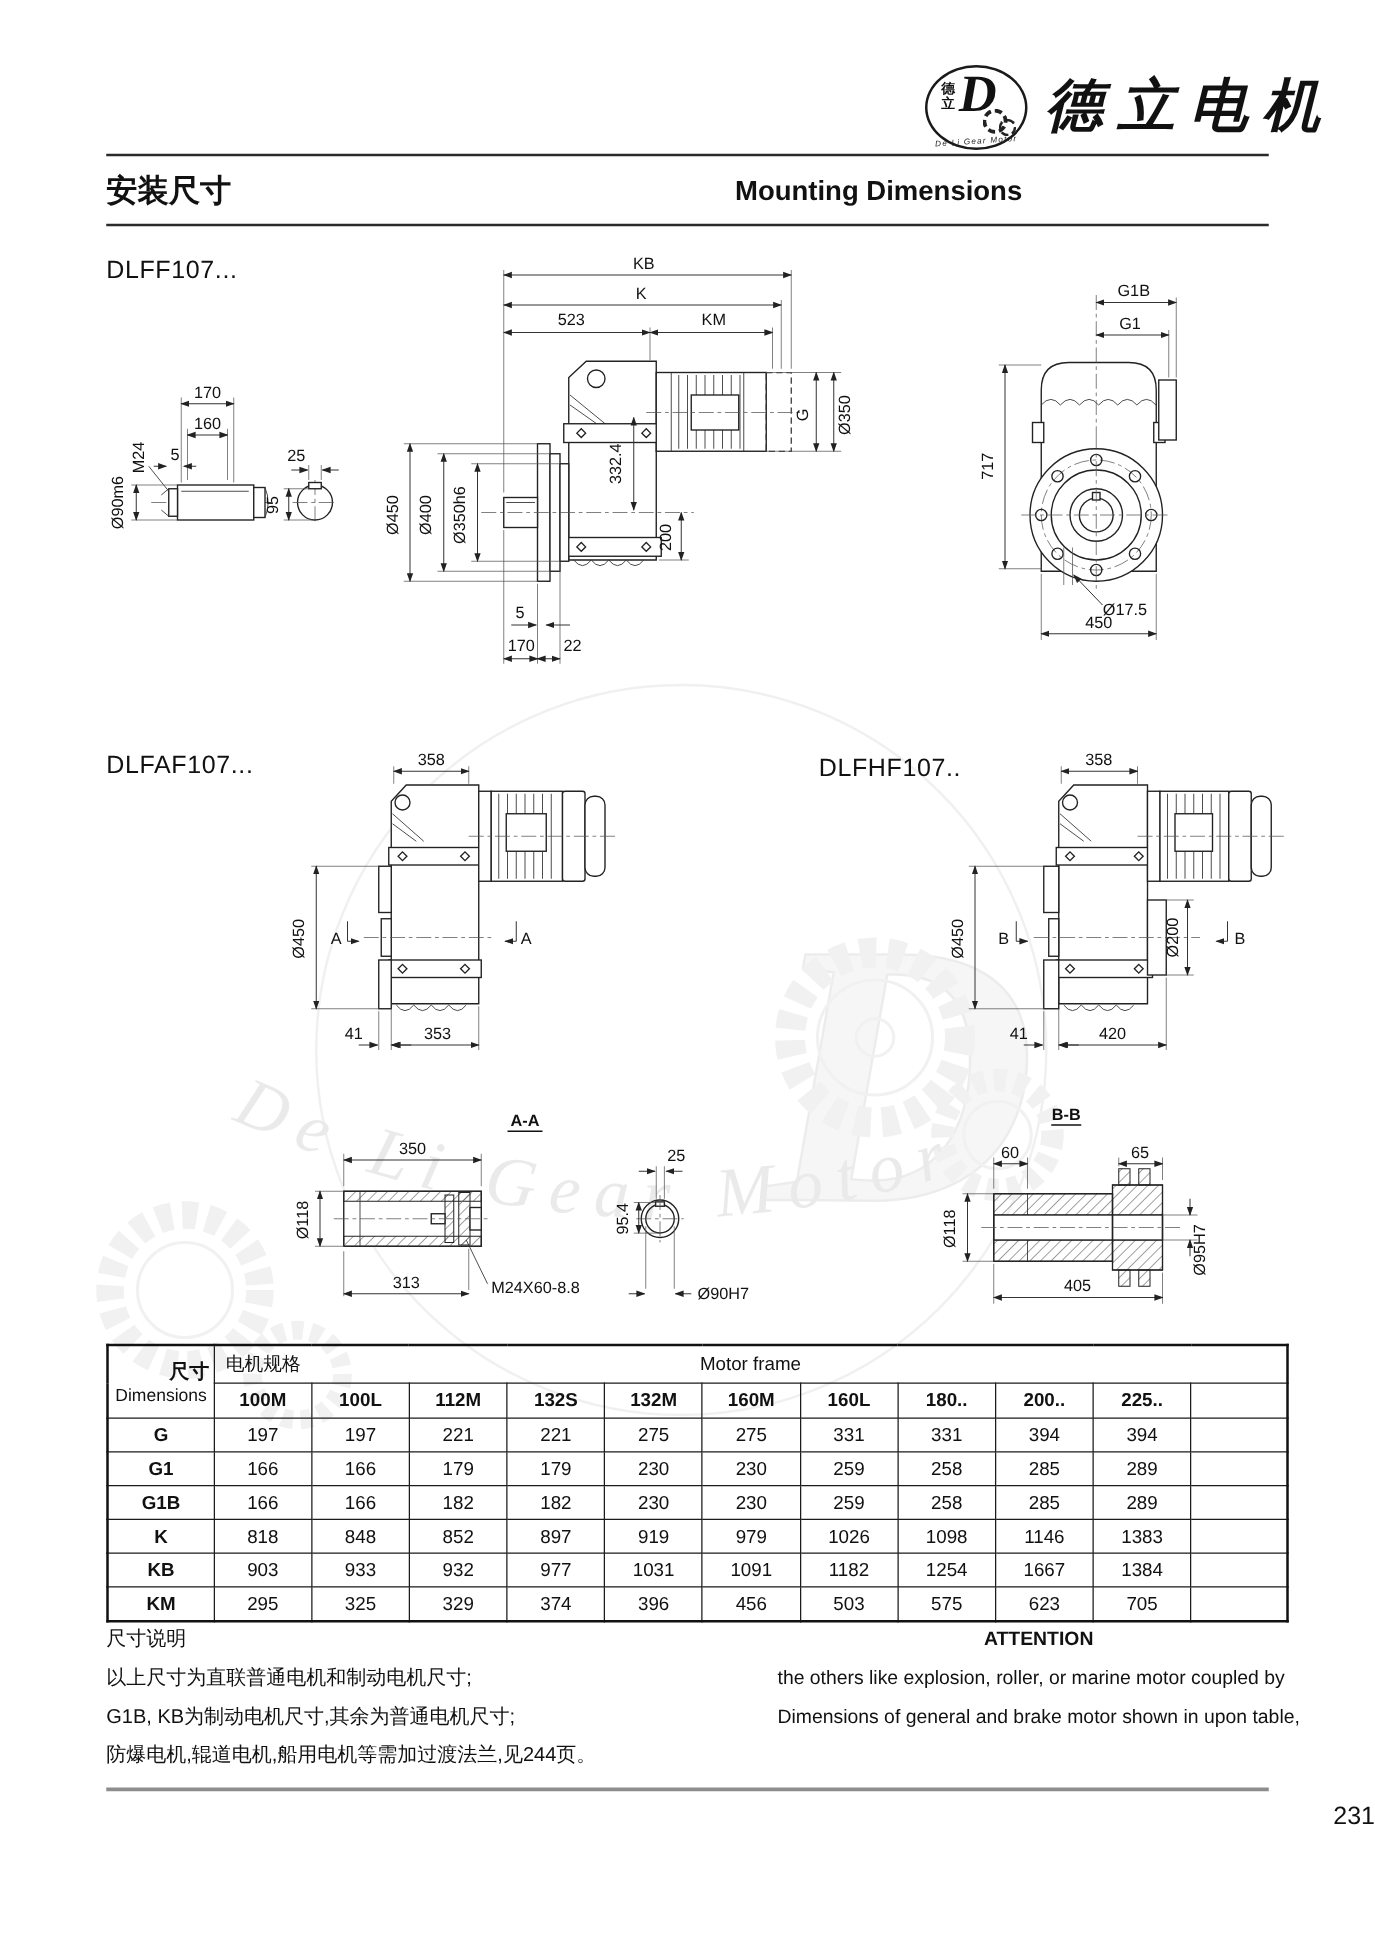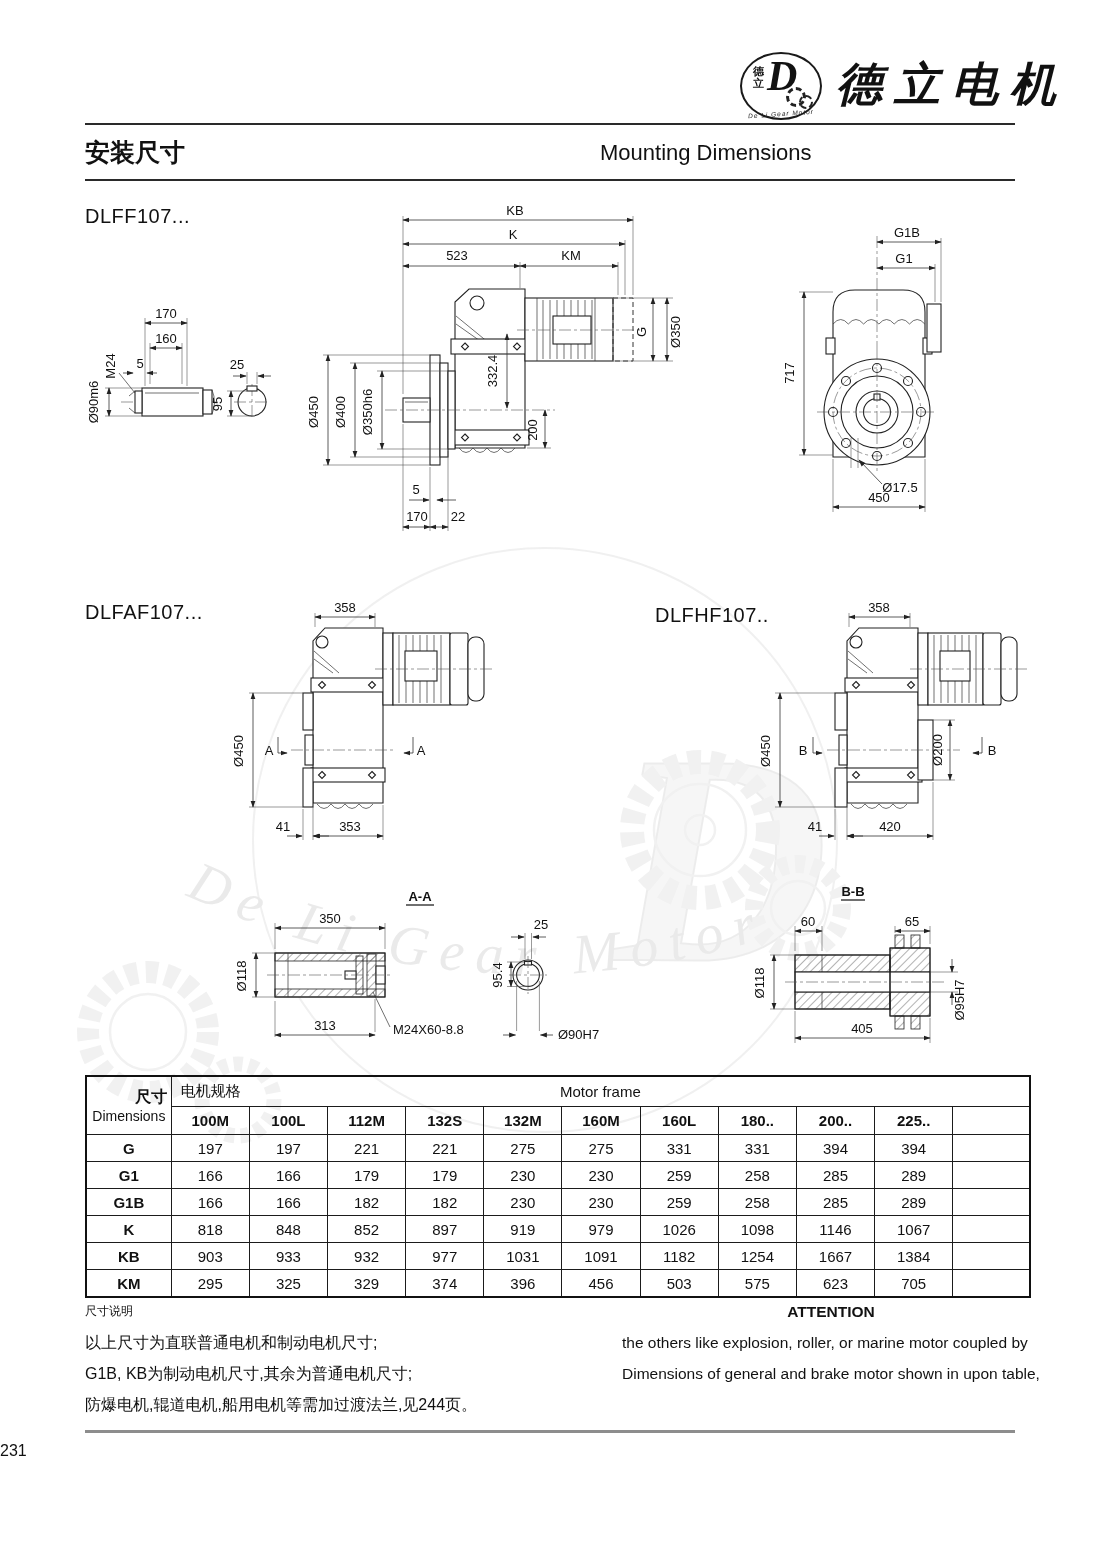--- a/index.html
+++ b/index.html
@@ -9,42 +9,42 @@
   .logo-ellipse{position:absolute;left:740px;top:52px;width:78px;height:64px;border:2.5px solid #1a1a1a;border-radius:50%;}
   .logo-cn{position:absolute;left:11px;top:11px;width:13px;font-size:11px;line-height:12px;font-weight:bold;}
   .logo-d{position:absolute;left:25px;top:-2px;font:italic bold 42px "Liberation Serif",serif;}
   .logo-gear1{position:absolute;left:44px;top:33px;width:14px;height:14px;border:3px dashed #222;border-radius:50%;}
   .logo-gear2{position:absolute;left:57px;top:41px;width:10px;height:10px;border:2.5px dashed #222;border-radius:50%;}
   .logo-arc{position:absolute;left:-10px;bottom:1px;width:98px;text-align:center;font-size:6.5px;font-style:italic;
             letter-spacing:1px;transform:rotate(-4deg);color:#222;}
   .brand{position:absolute;left:836px;top:54px;font:italic bold 46px "Liberation Serif",serif;letter-spacing:12px;white-space:nowrap;}
   .rule1{position:absolute;left:85px;top:123px;width:930px;height:2px;background:#2a2a2a;}
   .title-cn{position:absolute;left:85px;top:136px;font-size:25px;font-weight:bold;}
-  .title-en{position:absolute;left:600px;top:140px;font-size:22px;font-weight:normal;}
+  .title-en{position:absolute;left:588px;top:140px;font-size:22px;font-weight:bold;}
   .rule2{position:absolute;left:85px;top:179px;width:930px;height:1.5px;background:#2a2a2a;}
   .dwg-label{position:absolute;font-size:20px;font-weight:normal;letter-spacing:.5px;}
   
   .dim-table{position:absolute;left:85px;top:1075px;border-collapse:collapse;table-layout:fixed;width:946px;
              font-family:"Liberation Sans",sans-serif;border:2px solid #111;background:transparent;}
   .dim-table td,.dim-table th{border:1px solid #1b1b1b;text-align:center;padding:0;font-weight:normal;}
   .dim-table .dh{font-size:14px;height:56px;}
   .dim-table .dh .b{font-size:16px;font-weight:bold;margin-left:45px;}
   .dim-table .spec{position:relative;height:29px;}
   .spec-cn{position:absolute;left:9px;top:5px;font-size:15px;}
   .spec-en{display:block;text-align:center;font-size:15px;}
   .dim-table .ch{font-size:15px;font-weight:bold;height:27px;}
   .dim-table .rl{font-size:15px;font-weight:bold;height:26px;}
   .dim-table td{font-size:15px;height:26px;}
   
   .notes-cn{position:absolute;left:85px;top:1296px;font-size:16px;line-height:31px;}
-  .notes-cn .nt{font-size:12px;}
+  .notes-cn .nt{font-size:16px;}
   .notes-en{position:absolute;left:622px;top:1296px;font-size:15.5px;line-height:31px;}
   .notes-en .nt{font-weight:bold;font-size:15.5px;text-align:center;}
   .rule3{position:absolute;left:85px;top:1430px;width:930px;height:2.5px;background:#8d8d8d;}
-  .page-num{position:absolute;left:0;top:1442px;width:1100px;text-align:left;font-size:16px;}
+  .page-num{position:absolute;left:0;top:1442px;width:1100px;text-align:right;font-size:20px;}
   
   svg{position:absolute;overflow:visible;}
   .out{fill:#fff;stroke:#222;stroke-width:1.1;}
   .nf{fill:none;stroke:#222;stroke-width:1.1;}
   .thin{stroke:#333;stroke-width:.7;fill:none;}
   .dim{stroke:#333;stroke-width:.8;fill:none;}
   .ext{stroke:#555;stroke-width:.6;}
   .cl{stroke:#555;stroke-width:.6;stroke-dasharray:12 3 3 3;fill:none;}
   .dash{stroke:#333;stroke-width:1;stroke-dasharray:5 3;fill:none;}
   .hat{fill:url(#hatch);stroke:#222;stroke-width:.8;}
@@ -544,21 +544,21 @@
           <th class="rl">K</th>
           <td>818</td>
           <td>848</td>
           <td>852</td>
           <td>897</td>
           <td>919</td>
           <td>979</td>
           <td>1026</td>
           <td>1098</td>
           <td>1146</td>
-          <td>1067</td>
+          <td>1383</td>
           <td></td>
         </tr>
         <tr>
           <th class="rl">KB</th>
           <td>903</td>
           <td>933</td>
           <td>932</td>
           <td>977</td>
           <td>1031</td>
           <td>1091</td>

